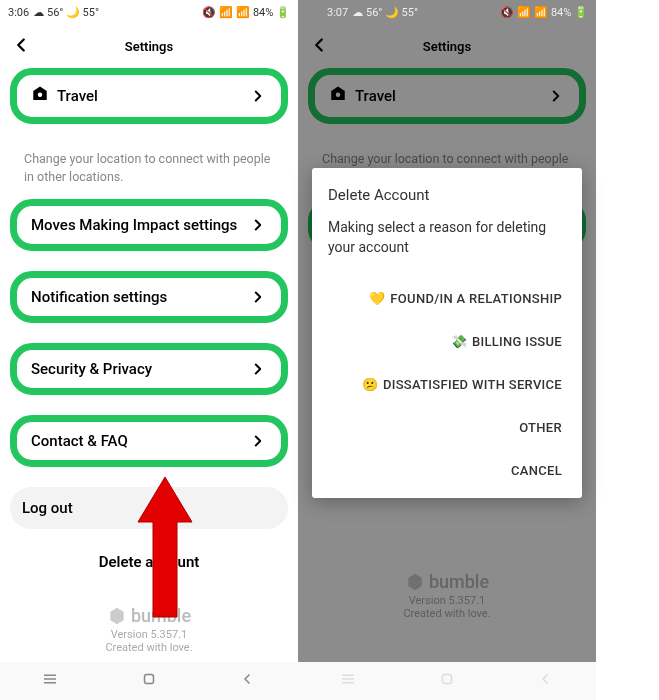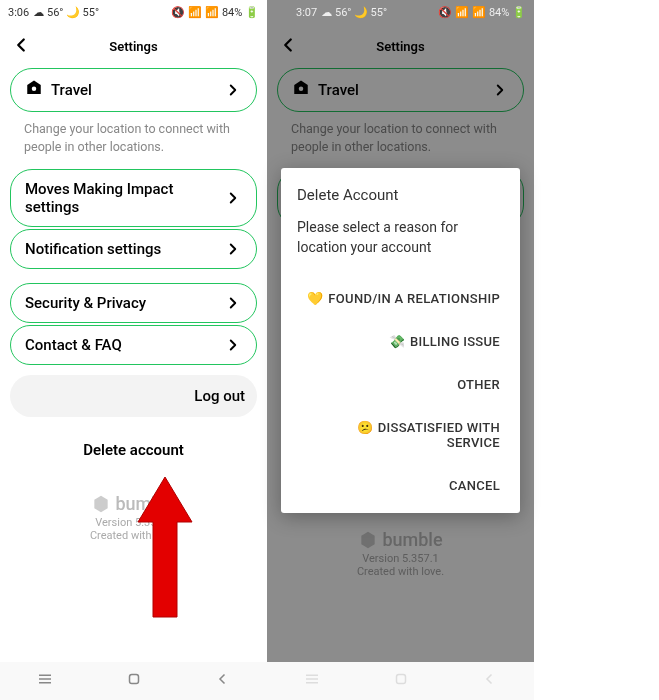--- a/index.html
+++ b/index.html
@@ -1,32 +1,32 @@
 <!DOCTYPE html>
 <html><head>
   <meta charset="utf-8">
   <style>
     * { margin: 0; padding: 0; box-sizing: border-box; font-family: -apple-system, BlinkMacSystemFont, 'Segoe UI', Roboto, sans-serif; }
     body { background: #fff; width: 659px; height: 700px; display: flex; overflow: hidden; }
-    .phone { width: 267px; height: 700px; position: relative; background: #fff; display: flex; flex-direction: column; border-radius: 21px; }
+    .phone { width: 298px; height: 700px; position: relative; background: #fff; display: flex; flex-direction: column; border-radius: 21px; }
     .phone.right { background: #fff; }
     .phone.right .dimmer { position: absolute; inset: 0; background: rgba(0,0,0,0.45); z-index: 2; }
     .statusbar { height: 24px; display: flex; justify-content: space-between; align-items: center; padding: 0 8px; font-size: 11px; color: #333; }
     .statusbar-left { display: flex; align-items: center; gap: 4px; }
     .statusbar-right { display: flex; align-items: center; gap: 3px; }
     .header { display: flex; align-items: center; justify-content: center; position: relative; height: 44px; }
     .back-btn { position: absolute; left: 10px; top: 10px; }
     .header-title { font-size: 13px; font-weight: 600; color: #000; }
     .content { flex: 1; padding: 0 10px; overflow: hidden; }
-    .row { border: 1px solid #22c55e; border-radius: 22px; padding: 10px 14px; margin-bottom: 2px; display: flex; align-items: center; justify-content: space-between; background: #fff; }
+    .row { border: 7px solid #22c55e; border-radius: 22px; padding: 10px 14px; margin-bottom: 20px; display: flex; align-items: center; justify-content: space-between; background: #fff; }
     .row-label { font-size: 15px; font-weight: 500; color: #000; }
     .row-icon { margin-right: 8px; }
     .row-left { display: flex; align-items: center; }
     .travel-sub { font-size: 12.5px; color: #888; padding: 6px 14px 14px 14px; line-height: 1.4; }
-    .logout-btn { background: #f3f3f3; border-radius: 22px; padding: 12px; text-align: right; margin: 10px 0; font-size: 15px; font-weight: 500; color: #000; }
+    .logout-btn { background: #f3f3f3; border-radius: 22px; padding: 12px; text-align: left; margin: 10px 0; font-size: 15px; font-weight: 500; color: #000; }
     .delete-link { text-align: center; font-size: 15px; font-weight: 600; padding: 14px 0; color: #000; }
     .footer { text-align: center; padding: 20px 0 10px; color: #aaa; }
     .brand { font-size: 18px; font-weight: 500; color: #bbb; display: flex; align-items: center; justify-content: center; gap: 4px; }
     .version { font-size: 11px; color: #aaa; margin-top: 2px; }
     .tagline { font-size: 11px; color: #aaa; }
     .navbar { height: 38px; display: flex; justify-content: space-around; align-items: center; border-top: 0; background: #f9f9f9; }
     .arrow-annotation { position: absolute; left: 132px; top: 472px; z-index: 10; pointer-events: none; }
     .dialog { position: absolute; left: 14px; right: 14px; top: 168px; background: #fff; border-radius: 3px; z-index: 5; padding: 18px 16px 6px; box-shadow: 0 4px 20px rgba(0,0,0,0.3); }
     .dialog-title { font-size: 15px; color: #333; margin-bottom: 14px; }
     .dialog-msg { font-size: 14px; color: #333; line-height: 1.4; margin-bottom: 20px; }
@@ -210,26 +210,26 @@
         </svg></span>
     <span><svg width="18" height="18" viewBox="0 0 24 24">
           <path d="M14 6l-6 6 6 6" stroke="#ddd" stroke-width="2" fill="none"></path>
         </svg></span>
   </div>
 
   <div class="dimmer"></div>
 
   <div class="dialog">
     <div class="dialog-title">Delete Account</div>
-    <div class="dialog-msg">Please select a reason for location your account</div>
+    <div class="dialog-msg">Making select a reason for deleting your account</div>
     <div class="dialog-option">
       <span class="emoji">💛</span><span>FOUND/IN A RELATIONSHIP</span>
     </div>
     <div class="dialog-option">
       <span class="emoji">💸</span><span>BILLING ISSUE</span>
     </div>
-    <div class="dialog-option">OTHER</div>
     <div class="dialog-option">
       <span class="emoji">😕</span><span>DISSATISFIED WITH SERVICE</span>
     </div>
+    <div class="dialog-option">OTHER</div>
     <div class="dialog-option">CANCEL</div>
   </div>
 </div>
 
 </body></html>

